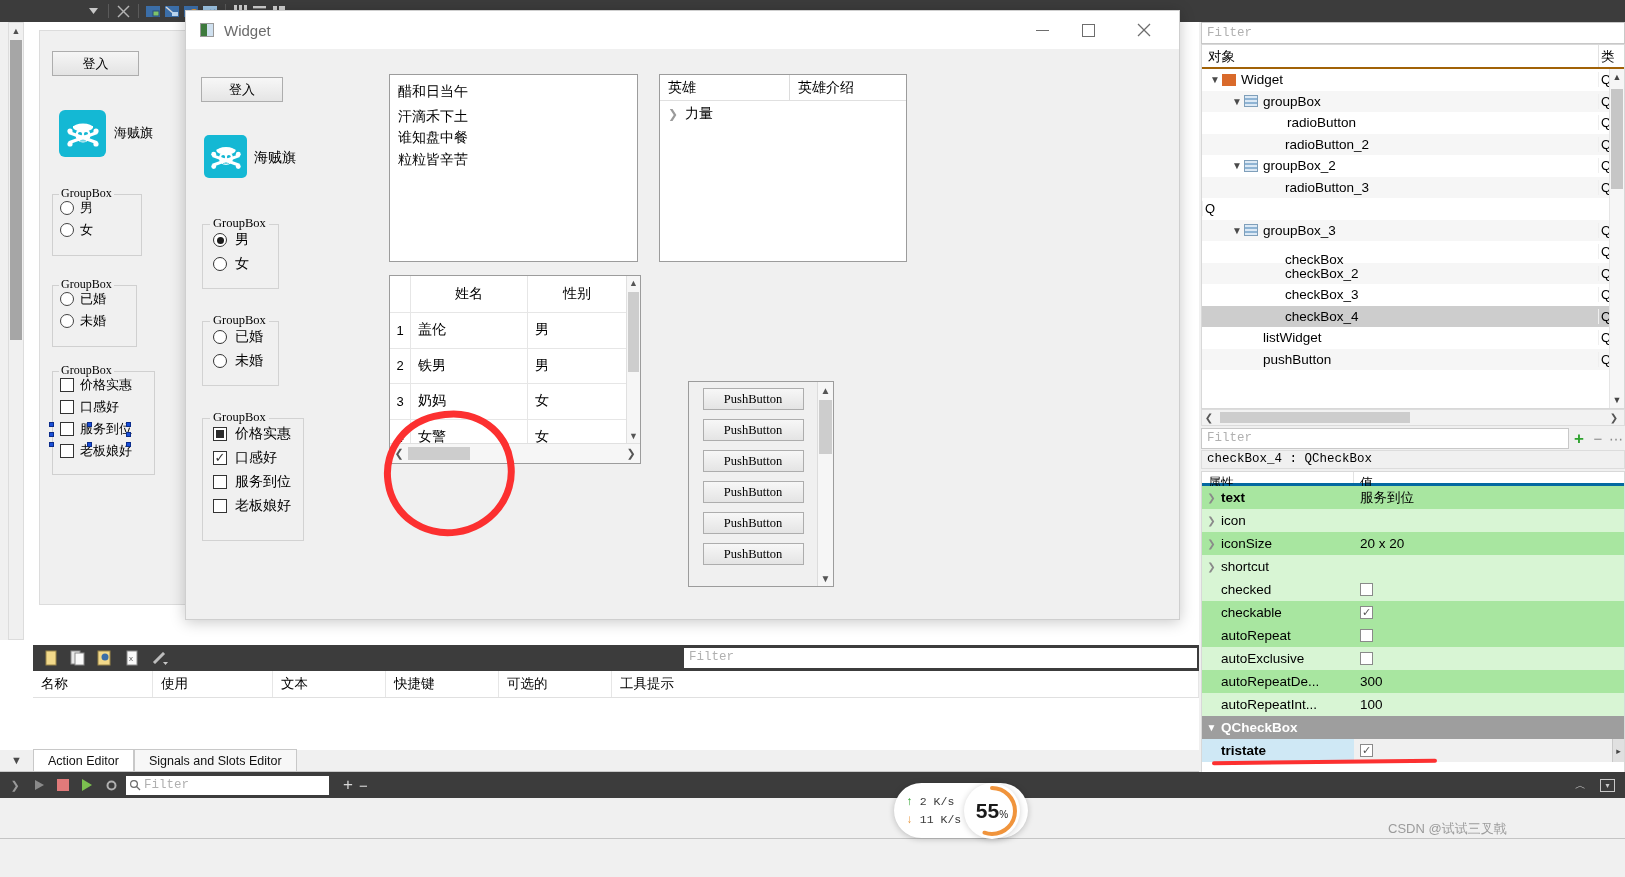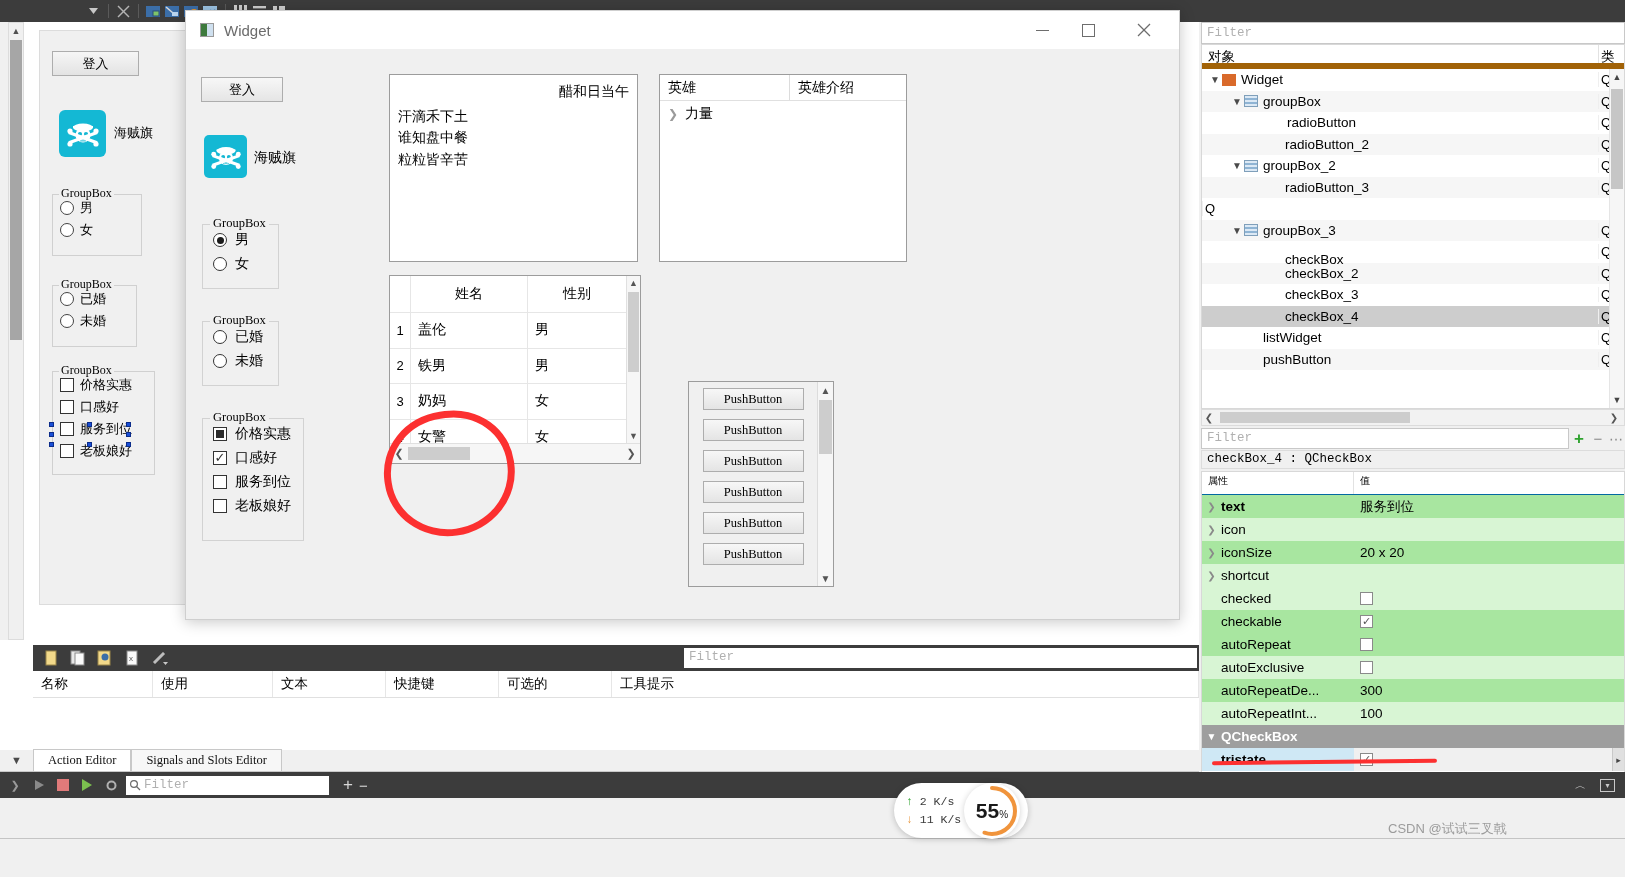--- a/index.html
+++ b/index.html
@@ -102,21 +102,21 @@
      display:flex; align-items:center; justify-content:center; }
   .cbx.partial::after { content:""; width:8px; height:8px; background:#2b2b2b; }
   .cbx.checked::after { content:"✓"; font-size:13px; line-height:1; color:#333; margin-top:-1px; }
 
   
   .w-textedit {
     position:absolute; left:203px; top:25px; width:249px; height:188px;
     background:#fff; border:1px solid #9c9c9c; padding:6px 8px;
     font-size:14px; color:#000; line-height:1.55;
   }
-  .te-title { text-align:right; margin-bottom:3px; }
+  .te-title { text-align:left; margin-bottom:3px; }
 
   
   .w-tree {
     position:absolute; left:473px; top:25px; width:248px; height:188px;
     background:#fff; border:1px solid #9c9c9c;
   }
   .tree-head { display:flex; height:26px; border-bottom:1px solid #e0e0e0; }
   .tree-head div { padding:4px 0 0 8px; font-size:14px; color:#000; }
   .tree-h1 { width:130px; border-right:1px solid #dcdcdc; }
   .tree-row { display:flex; align-items:center; gap:7px; padding:4px 0 0 8px; font-size:14px; }
@@ -165,21 +165,21 @@
     transform: rotate(-8deg); pointer-events:none;
   }
 
   
   .right-panel { position:absolute; left:1199px; top:22px; width:426px; height:760px; background:#f0f0f0; }
   .rp-filter { position:absolute; left:2px; top:0px; width:424px; height:22px;
     background:#fff; border:1px solid #c8c8c8; font-family:"Liberation Mono", monospace;
     font-size:12.5px; color:#b0b0b0; padding:3px 0 0 5px; }
   .obj-tree { position:absolute; left:2px; top:22px; width:424px; height:365px; background:#fff;
     border:1px solid #d8d8d8; overflow:hidden; }
-  .ot-head { display:flex; height:24px; border-bottom:6px solid #a16207; font-size:13.5px; }
+  .ot-head { display:flex; height:24px; border-bottom:2px solid #a16207; font-size:13.5px; }
   .ot-head .c1 { flex:1; padding:3px 0 0 6px; }
   .ot-head .c2 { width:26px; padding:3px 0 0 2px; overflow:hidden; border-left:1px solid #e2e2e2;}
   .ot-row { display:flex; height:21.5px; align-items:center; font-size:13.5px; }
   .ot-row.alt { background:#f6f6f6; }
   .ot-row.sel { background:#cdcdcd; }
   .ot-row .name { flex:1; display:flex; align-items:center; }
   .ot-row .cls { width:26px; border-left:1px solid #efefef; padding-left:2px; color:#000;
      font-size:13px; overflow:hidden; white-space:nowrap; }
   .ot-chev { width:14px; text-align:center; color:#4a4a4a; font-size:10px; }
   .ot-ico { width:14px; height:12px; margin-right:5px; position:relative; }
@@ -194,21 +194,21 @@
   .prop-filter { position:absolute; left:2px; top:406px; width:424px; height:21px; display:flex; }
   .pf-box { flex:1; background:#fff; border:1px solid #c8c8c8; font-family:"Liberation Mono", monospace;
      font-size:12.5px; color:#b0b0b0; padding:2px 0 0 5px; }
   .pf-plus { width:20px; display:flex; align-items:center; justify-content:center; color:#2fa32f; font-size:17px; font-weight:bold; }
   .pf-minus { width:18px; display:flex; align-items:center; justify-content:center; color:#8a8a8a; font-size:15px; }
   .pf-dots { width:18px; display:flex; align-items:center; justify-content:center; color:#8a8a8a; font-size:14px; }
   .obj-label { position:absolute; left:2px; top:428px; width:424px; height:19px; background:#f0f0f0;
      border:1px solid #dcdcdc; font-family:"Liberation Mono", monospace; font-size:12.5px; padding:1px 0 0 5px; }
   .prop-table { position:absolute; left:2px; top:449px; width:424px; height:311px; background:#fff;
      border:1px solid #d8d8d8; overflow:hidden; }
-  .pt-head { display:flex; height:23px; font-size:10px; border-bottom:1px solid #0369a1; }
+  .pt-head { display:flex; height:14px; font-size:13px; border-bottom:3px solid #0369a1; }
   .pt-head .k { width:152px; padding:2px 0 0 6px; border-right:1px solid #e2e2e2; }
   .pt-head .v { flex:1; padding:2px 0 0 6px; }
   .pt-row { display:flex; height:23px; font-size:13.5px; align-items:center; }
   .pt-row .k { width:152px; display:flex; align-items:center; height:100%; }
   .pt-row .kchev { width:19px; text-align:center; color:#8a8a8a; font-size:10px; }
   .pt-row .klabel { }
   .pt-row .v { flex:1; height:100%; display:flex; align-items:center; padding-left:6px; }
   .g1 { background:#a8e6a0; }
   .g2 { background:#d8f5d4; }
   .pt-row.bold .klabel { font-weight:bold; }
@@ -233,21 +233,21 @@
      font-family:"Liberation Mono", monospace; font-size:12.5px; color:#b0b0b0; padding:2px 0 0 5px; }
   .action-header { position:absolute; left:33px; top:671px; width:1166px; height:27px; background:#fff;
      display:flex; font-size:13.5px; border-bottom:1px solid #e0e0e0; }
   .action-header div { padding:4px 0 0 8px; border-right:1px solid #e6e6e6; }
   .ah1{width:120px} .ah2{width:120px} .ah3{width:113px} .ah4{width:113px} .ah5{width:113px} .ah6{flex:1;border-right:none}
   .action-body { position:absolute; left:33px; top:698px; width:1166px; height:52px; background:#fff; }
   .action-tabs { position:absolute; left:0px; top:750px; width:1199px; height:22px; background:#f0f0f0;
      display:flex; align-items:flex-end; border-bottom:1px solid #c8c8c8; }
   .tab-collapse { width:33px; display:flex; align-items:center; justify-content:center; color:#4a4a4a; font-size:11px; height:22px; }
   .atab { height:22px; padding:0 14px; display:flex; align-items:center;
-     font-family:Liberation Serif, serif; font-size:12.5px; color:#111; border:1px solid #c8c8c8;
+     font-family:Liberation Sans, sans-serif; font-size:12.5px; color:#111; border:1px solid #c8c8c8;
      border-bottom:none; background:#f7f7f7; }
   .atab.active { background:#ffffff; }
 
   
   .status-bar { position:absolute; left:0; top:772px; width:1625px; height:26px; background:#3c3c3c;
      display:flex; align-items:center; gap:6px; padding-left:6px; }
   .sb-ico { width:18px; height:18px; display:flex; align-items:center; justify-content:center; color:#9a9a9a; font-size:11px; }
   .sb-filter { width:203px; height:19px; background:#fff; display:flex; align-items:center;
      font-family:"Liberation Mono", monospace; font-size:12.5px; color:#b0b0b0; padding-left:3px; gap:3px; }
   .sb-plus { color:#d8d8d8; font-size:17px; margin-left:8px; }

